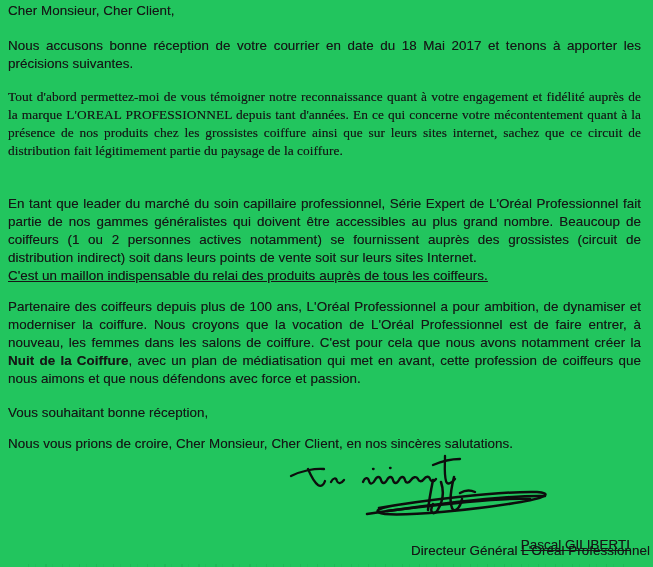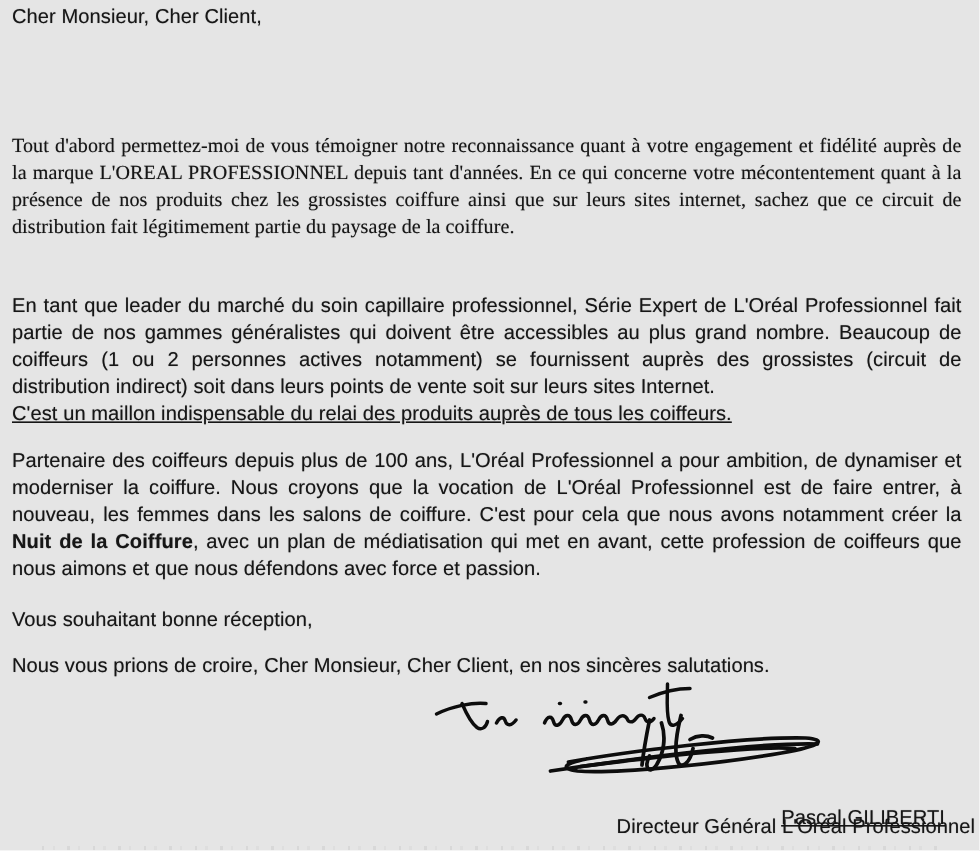--- a/index.html
+++ b/index.html
@@ -1,19 +1,19 @@
 <!DOCTYPE html>
 <html lang="fr"><head>
 <meta charset="utf-8">
 <style>
   html,body { margin:0; padding:0; background:#ffffff; }
   .page {
     position:relative;
     width:653px; height:567px;
-    background:#e5e5e5;
+    background:#22c55e;
     overflow:hidden;
     font-family:"Liberation Sans","DejaVu Sans",sans-serif;
     color:#161616;
   }
   .txt {
     position:absolute;
     left:8px; width:633px;
     margin:0;
     font-size:13.4px;
     line-height:18px;
@@ -59,20 +59,21 @@
     opacity:0.55;
   }
 </style>
 </head>
 <body>
 
 <div class="page">
 
   <p class="txt single pos-salutation">Cher Monsieur, Cher Client,</p>
 
+  <p class="txt pos-p1">Nous accusons bonne réception de votre courrier en date du 18 Mai 2017 et tenons à apporter les précisions suivantes.</p>
 
   <p class="txt pos-p2">Tout d'abord permettez-moi de vous témoigner notre reconnaissance quant à votre engagement et fidélité auprès de la marque L'OREAL PROFESSIONNEL depuis tant d'années. En ce qui concerne votre mécontentement quant à la présence de nos produits chez les grossistes coiffure ainsi que sur leurs sites internet, sachez que ce circuit de distribution fait légitimement partie du paysage de la coiffure.</p>
 
   <p class="txt pos-p3"><span>En tant que leader du marché du soin capillaire professionnel, Série Expert de L'Oréal Professionnel fait partie de nos gammes généralistes qui doivent être accessibles au plus grand nombre. Beaucoup de coiffeurs (1 ou 2 personnes actives notamment) se fournissent auprès des grossistes (circuit de distribution indirect) soit dans leurs points de vente soit sur leurs sites Internet.</span><span class="block">C'est un maillon indispensable du relai des produits auprès de tous les coiffeurs.</span></p>
 
   <p class="txt pos-p4"><span>Partenaire des coiffeurs depuis plus de 100 ans, L'Oréal Professionnel a pour ambition, de dynamiser et moderniser la coiffure. Nous croyons que la vocation de L'Oréal Professionnel est de faire entrer, à nouveau, les femmes dans les salons de coiffure. C'est pour cela que nous avons notamment créer la </span><strong>Nuit de la Coiffure</strong><span>, avec un plan de médiatisation qui met en avant, cette profession de coiffeurs que nous aimons et que nous défendons avec force et passion.</span></p>
 
   <p class="txt single pos-closing1">Vous souhaitant bonne réception,</p>
 
   <p class="txt single pos-closing2">Nous vous prions de croire, Cher Monsieur, Cher Client, en nos sincères salutations.</p>

